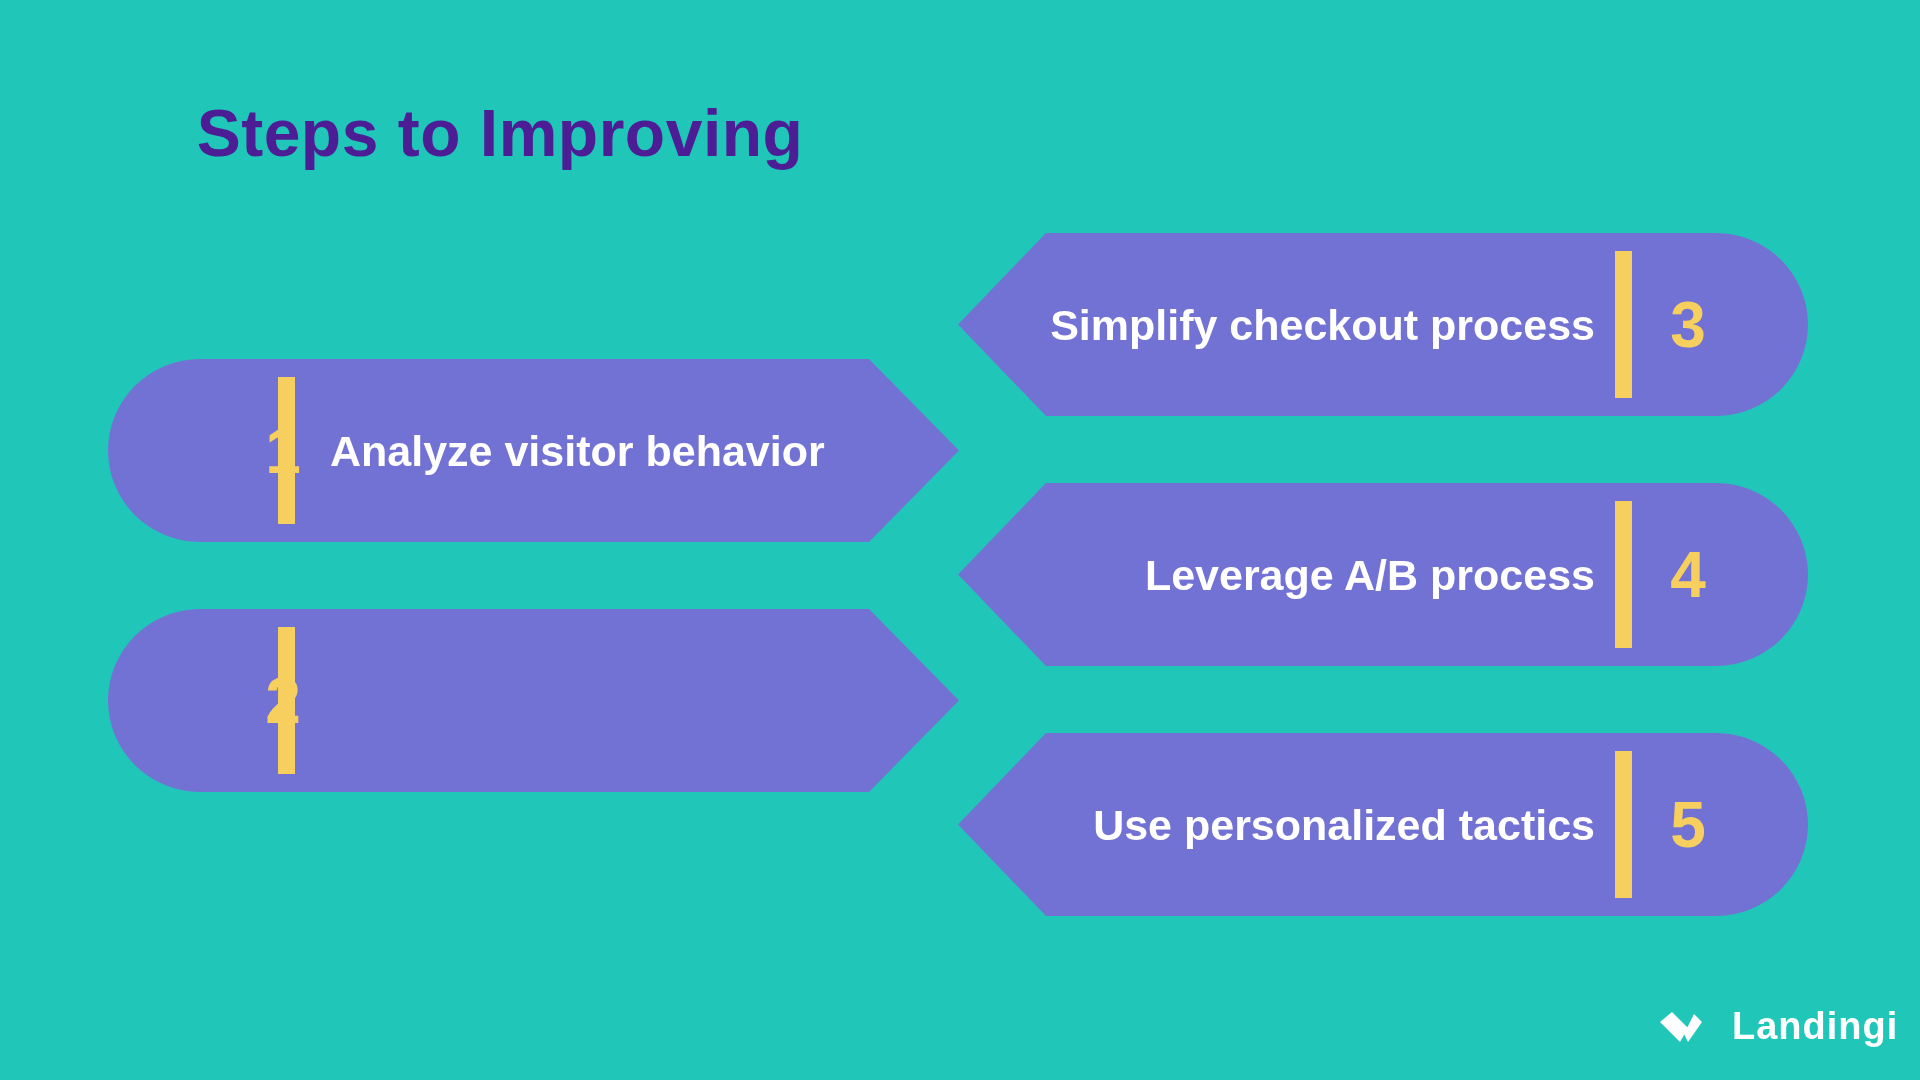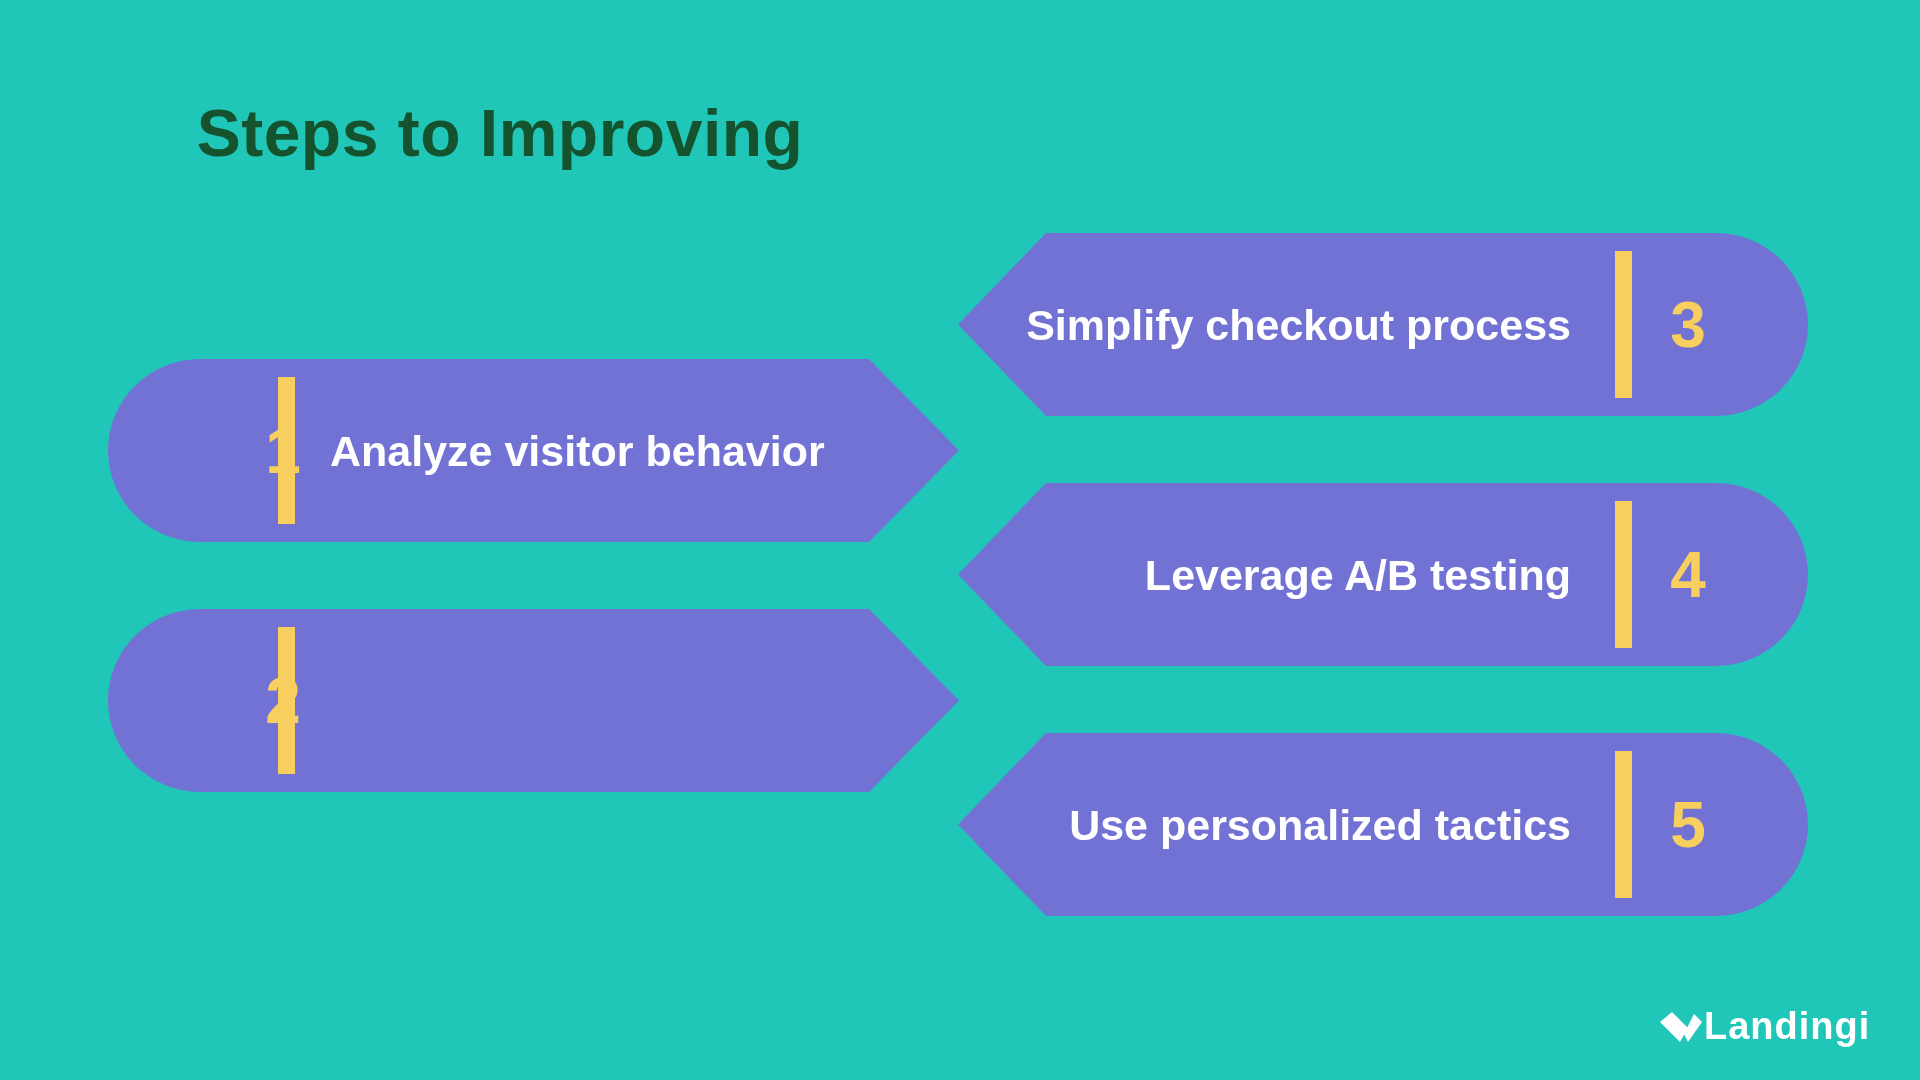--- a/index.html
+++ b/index.html
@@ -1,29 +1,29 @@
 <!DOCTYPE html>
 <html><head>
 <meta charset="utf-8">
 <style>
   html, body { margin:0; padding:0; }
   body { width:1920px; height:1080px; background:#20c7b8; position:relative; overflow:hidden; font-family:"Liberation Sans", "DejaVu Sans", sans-serif; }
-  .title { position:absolute; left:90px; top:84px; width:820px; text-align:center; color:#14532d; font-weight:bold; font-size:66px; line-height:98px; letter-spacing:0.5px; }
+  .title { position:absolute; left:90px; top:84px; width:820px; text-align:center; color:#4c1d95; font-weight:bold; font-size:66px; line-height:98px; letter-spacing:0.5px; }
   .step { position:absolute; height:183px; }
   .step svg.shape { position:absolute; left:0; top:0; }
   .step .num { position:absolute; color:#f6cf5f; font-weight:bold; font-size:64px; line-height:1; top:50%; transform:translateY(-50%); text-align:center; width:80px; }
   .step .bar { position:absolute; width:17px; background:#f6cf5f; top:18px; bottom:18px; }
   .step .label { position:absolute; color:#ffffff; font-weight:bold; font-size:43px; top:50%; transform:translateY(-50%); white-space:nowrap; }
   .left .num { left:135px; }
   .left .bar { left:170px; }
   .left .label { left:222px; }
   .right .num { right:80px; }
   .right .bar { right:176px; }
-  .right .label { right:237px; text-align:right; }
-  .logo { position:absolute; left:1658px; top:1005px; display:flex; align-items:center; gap:0; }
+  .right .label { right:213px; text-align:right; }
+  .logo { position:absolute; left:1658px; top:1005px; display:flex; align-items:center; gap:28px; }
   .logo-text { color:#ffffff; font-weight:bold; font-size:38px; letter-spacing:1px; }
 </style>
 </head>
 <body>
 
 <div class="title">
   <div>Steps to Improving</div>
 </div>
 
 <div class="step left" style="left:108px; top:359px; width:851px;">
@@ -49,21 +49,21 @@
   </svg>
   <div class="label">Simplify checkout process</div>
   <div class="bar"></div>
   <div class="num">3</div>
 </div>
 
 <div class="step right" style="left:958px; top:483px; width:850px;">
   <svg class="shape" width="850" height="183" viewBox="0 0 850 183">
     <path d="M88,0 L758,0 A92,91.5 0 0 1 758,183 L88,183 L0,91.5 Z" fill="#7272d4"></path>
   </svg>
-  <div class="label">Leverage A/B testing</div>
+  <div class="label">Leverage A/B process</div>
   <div class="bar"></div>
   <div class="num">4</div>
 </div>
 
 <div class="step right" style="left:958px; top:733px; width:850px;">
   <svg class="shape" width="850" height="183" viewBox="0 0 850 183">
     <path d="M88,0 L758,0 A92,91.5 0 0 1 758,183 L88,183 L0,91.5 Z" fill="#7272d4"></path>
   </svg>
   <div class="label">Use personalized tactics</div>
   <div class="bar"></div>

